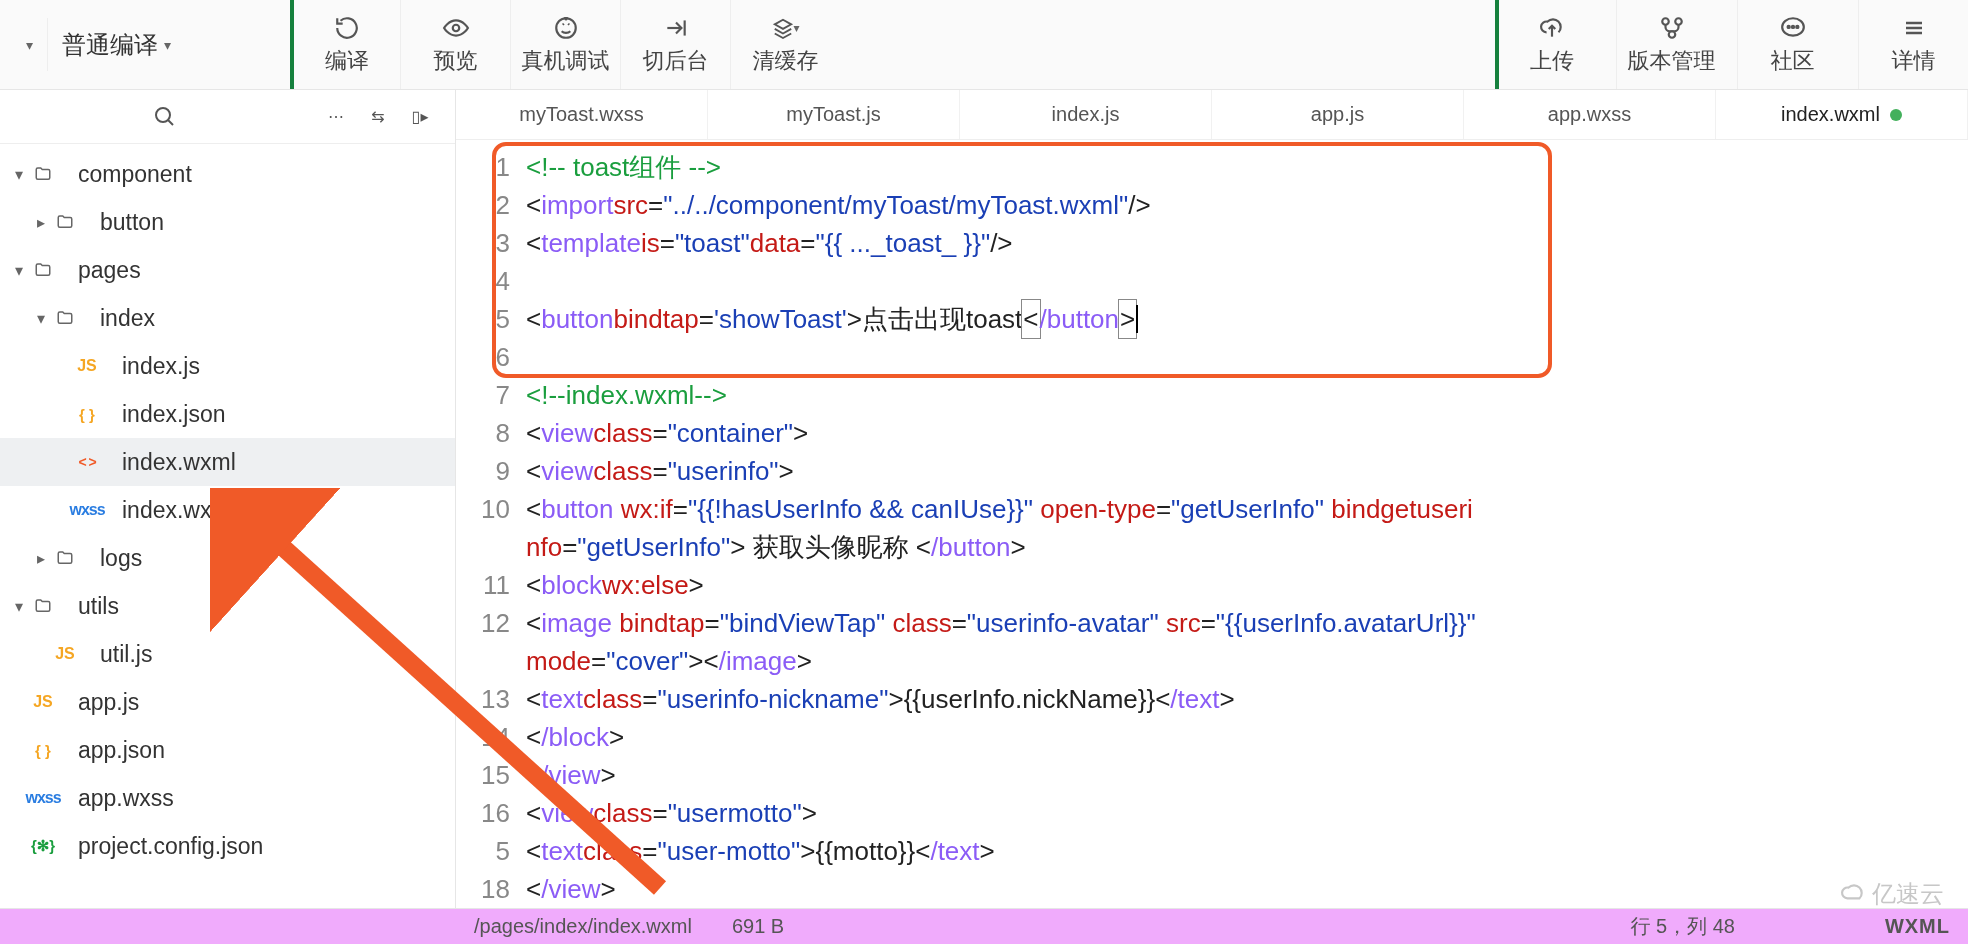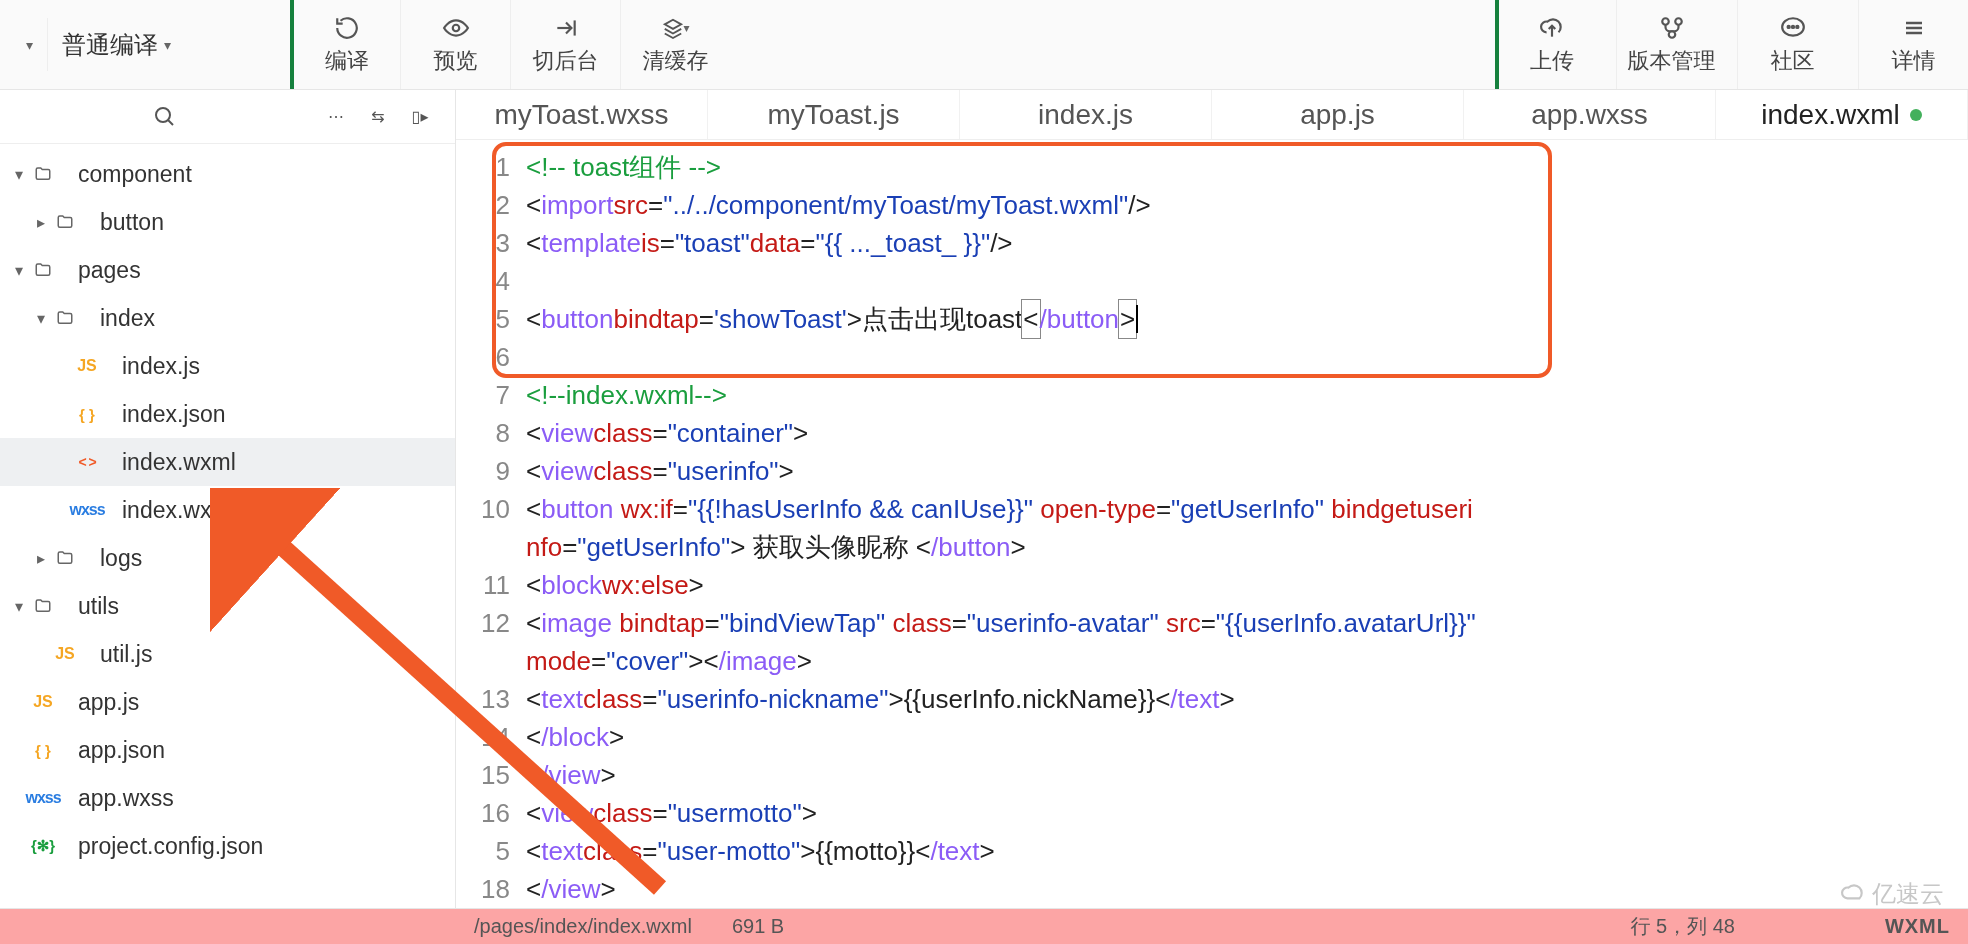--- a/index.html
+++ b/index.html
@@ -28,41 +28,41 @@
 .tree-item .arrow{width:22px; display:inline-flex; justify-content:center; color:#666; font-size:16px;}
 .tree-item .ficon{width:26px; display:inline-flex; justify-content:center; margin-right:22px;}
 .badge-js{color:#f5a623; font-weight:700; font-size:16px;}
 .badge-json{color:#f5a623; font-weight:700; font-size:15px;}
 .badge-wxml{color:#f05a28; font-weight:700; font-size:14px; letter-spacing:-1px;}
 .badge-wxss{color:#2a7de1; font-weight:700; font-size:16px; letter-spacing:-1px;}
 .folder-ico{color:#666;}
 
 .editor { flex:1; display:flex; flex-direction:column; position:relative; }
 .tabs{height:54px; display:flex; align-items:stretch; border-bottom:1px solid #eee;}
-.tab{flex:1; display:flex; align-items:center; justify-content:center; font-size:28px; color:#555; cursor:pointer; border-right:1px solid #f1f1f1; gap:10px;}
+.tab{flex:1; display:flex; align-items:center; justify-content:center; font-size:20px; color:#555; cursor:pointer; border-right:1px solid #f1f1f1; gap:10px;}
 .tab.active{color:#222;}
 .tab .dot{width:12px;height:12px;background:#43b05c;border-radius:50%;}
 
 .code-area{flex:1; display:flex; font-family: Menlo, Consolas, monospace; font-size:26px; line-height:38px; position:relative; padding-top:8px;}
 .gutter{width:70px; text-align:right; color:#888; padding-right:16px;}
 .gutter div{height:38px;}
 .code{flex:1; white-space:pre; color:#222; position:relative;}
 .code .line{height:38px; display:flex; align-items:center;}
 .code .wrap-line{height:auto; min-height:38px; display:block; padding-left:0;}
 .c-comm{color:#1a9e3e;}
 .c-tag{color:#8b5cf6;}
 .c-attr{color:#c41a16;}
 .c-str{color:#1a3fb5;}
 .c-punc{color:#222;}
 .c-text{color:#222;}
 
 .highlight-box{position:absolute; border:4px solid #f05a28; border-radius:14px; pointer-events:none;}
 .arrow-overlay{position:absolute; pointer-events:none;}
 
-.status{height:36px; border-top:1px solid #e6e6e6; display:flex; align-items:center; padding:0 18px; font-size:20px; color:#555; background:#fca5a5; position:absolute; bottom:0; left:0; right:0;}
+.status{height:36px; border-top:1px solid #e6e6e6; display:flex; align-items:center; padding:0 18px; font-size:20px; color:#555; background:#f0abfc; position:absolute; bottom:0; left:0; right:0;}
 .status .sp{flex:1;}
 .caret-blink{display:inline-block;width:2px;height:28px;background:#000;vertical-align:middle;}
 .box-ch{display:inline-block;border:1px solid #888;padding:0 1px;margin:0 -1px;}
 </style>
 </head>
 <body>
 
 <div class="toolbar">
   <div class="left-group">
     <div class="dd">
@@ -85,20 +85,31 @@
         <div class="lbl">编译</div>
       </div>
       <div class="btn">
         <div class="ico">
           <svg width="30" height="26" viewBox="0 0 24 24" fill="none" stroke="#555" stroke-width="2">
             <path d="M1 12s4-7 11-7 11 7 11 7-4 7-11 7S1 12 1 12z"></path>
             <circle cx="12" cy="12" r="3"></circle>
           </svg>
         </div>
         <div class="lbl">预览</div>
+      </div>
+      <div class="btn">
+        <div class="ico">
+          <svg width="28" height="26" viewBox="0 0 24 24" fill="none" stroke="#555" stroke-width="2">
+            <circle cx="12" cy="12" r="9"></circle>
+            <path d="M9 9l1-1m4 0l1 1M8 15c1 1 2 1.5 4 1.5s3-.5 4-1.5"></path>
+            <line x1="12" y1="2" x2="12" y2="5"></line>
+            <line x1="10" y1="3" x2="14" y2="3"></line>
+          </svg>
+        </div>
+        <div class="lbl">真机调试</div>
       </div>
       <div class="btn">
         <div class="ico">
           <svg width="26" height="26" viewBox="0 0 24 24" fill="none" stroke="#555" stroke-width="2">
             <line x1="4" y1="12" x2="16" y2="12"></line>
             <polyline points="12 7 17 12 12 17"></polyline>
             <line x1="20" y1="5" x2="20" y2="19"></line>
           </svg>
         </div>
         <div class="lbl">切后台</div>

